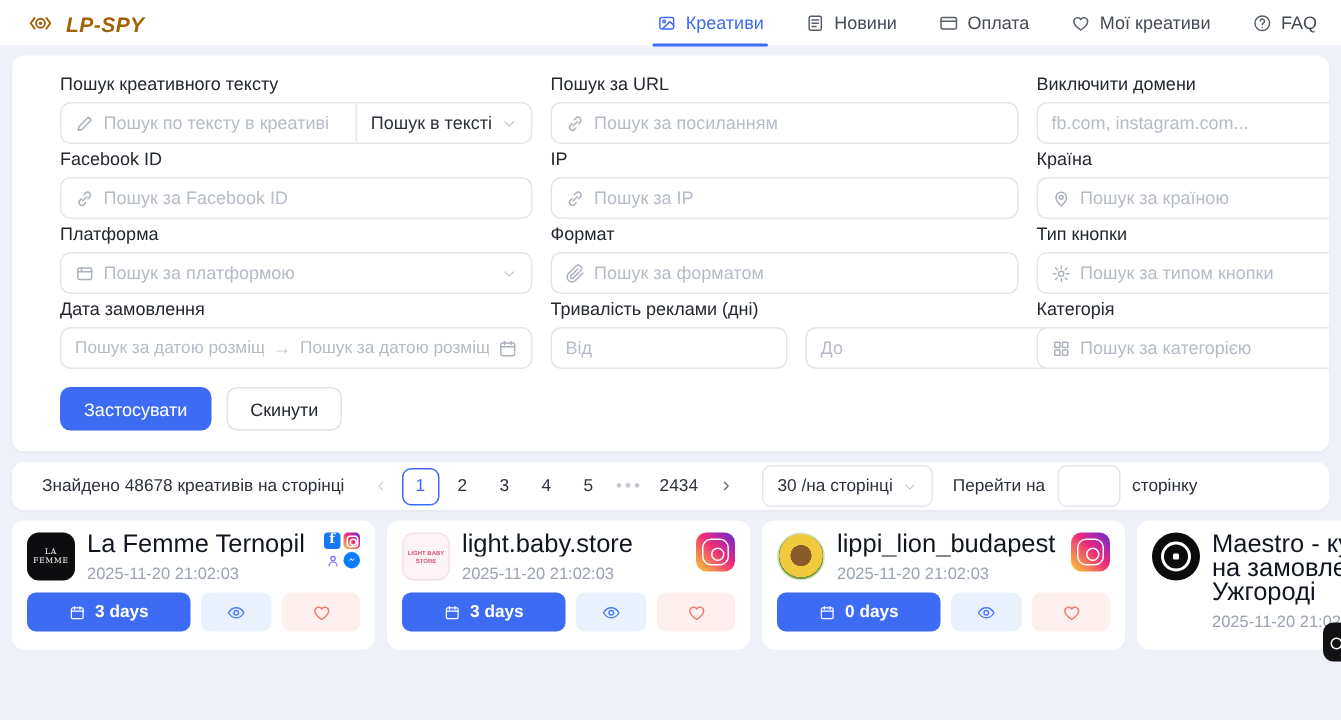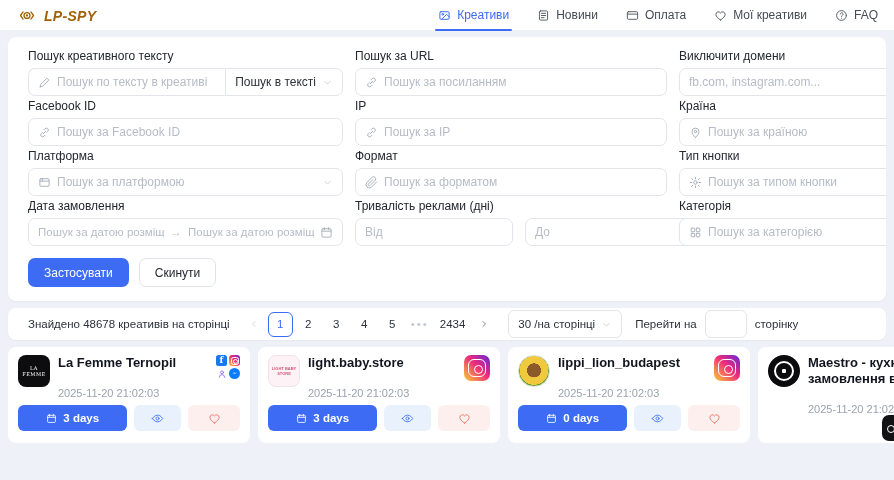--- a/index.html
+++ b/index.html
@@ -10,21 +10,21 @@
 .logo{display:flex;align-items:flex-end;gap:6px;color:#a16207;font-weight:bold;font-style:italic;font-size:14px;letter-spacing:.3px;cursor:pointer}
 .logo svg{width:22px;height:17px}
 .nav{display:flex;align-items:stretch;gap:28px;height:31px}
 .nav .nv{display:flex;align-items:center;gap:6px;color:#454b54;position:relative;cursor:pointer}
 .nav .nv svg{width:13px;height:13px;color:#565d66}
 .nav .nv.active{color:#3d6bf3}
 .nav .nv.active svg{color:#3d6bf3}
 .nav .nv.active::after{content:"";position:absolute;left:-3px;right:-3px;bottom:0;height:2px;background:#3d6bf3;border-radius:2px}
 
 .main{padding:6px 8px}
-.panel{background:#fff;border-radius:8px;padding:12px 20px 14px;overflow:hidden;box-shadow:0 1px 2px rgba(16,24,40,.04)}
+.panel{background:#fff;border-radius:8px;padding:12px 32px 14px;overflow:hidden;box-shadow:0 1px 2px rgba(16,24,40,.04)}
 .fgrid{display:grid;grid-template-columns:315px 312px 312px;column-gap:12px;row-gap:3px;width:963px}
 .fg label{display:block;font-size:12px;color:#23272f;margin-bottom:5px}
 .ctl{display:flex;align-items:center;height:28px;border:1px solid #e2e5ea;border-radius:7px;background:#fff;padding:0 9px;gap:6px}
 .ctl svg.fi{width:13px;height:13px;flex:none;color:#a9b0ba}
 .ctl input{border:none;outline:none;flex:1;font:inherit;color:#262b33;min-width:0;background:transparent}
 .ctl input::placeholder{color:#b6bcc6}
 svg.chev{width:11px;height:11px;color:#c3c8d0;flex:none}
 .combo{display:flex;height:28px}
 .combo .ctl{flex:1;border-radius:7px 0 0 7px;border-right:none}
 .mode{display:flex;align-items:center;gap:6px;border:1px solid #e2e5ea;border-radius:0 7px 7px 0;background:#fff;padding:0 9px;font:inherit;color:#2b303a;cursor:pointer;white-space:nowrap}
@@ -55,23 +55,23 @@
 .card{width:242px;flex:none;background:#fff;border-radius:8px;padding:8px 10px 12px;cursor:pointer}
 .chead{display:flex;gap:8px;align-items:flex-start}
 .avatar{width:32px;height:32px;flex:none;border-radius:8px;display:flex;align-items:center;justify-content:center;overflow:hidden;text-align:center}
 .av1{background:#0d0d10;color:#fff;font-family:"DejaVu Serif",serif;font-size:5px;letter-spacing:.5px}
 .av2{background:#fdf2f5;color:#d4587a;font-size:4px;font-weight:bold;border:1px solid #f4e2e8}
 .av3{border-radius:50%;background:radial-gradient(circle at 50% 48%,#8a5a2b 0 32%,#f0c93c 33% 66%,#6f9b3a 67%);border:1px solid #d9e2c8}
 .av4{border-radius:50%;background:#0b0b0d;position:relative}
 .av4::before{content:"";position:absolute;inset:6px;border:2px solid #fff;border-radius:50%}
 .av4::after{content:"";position:absolute;left:14px;top:14px;width:4px;height:4px;background:#fff;border-radius:1px}
 .cmeta{flex:1;min-width:0}
-.ctitle{font-weight:bold;font-size:13px;color:#10151f;line-height:16px;white-space:nowrap;overflow:hidden}
+.ctitle{font-weight:normal;font-size:17px;color:#10151f;line-height:16px;white-space:nowrap;overflow:hidden}
 .ctitle.wrap{white-space:normal}
-.cdate{color:#9aa3af;font-size:11px;margin-top:16px}
+.cdate{color:#9aa3af;font-size:11px;margin-top:6px}
 .socials{flex:none;display:flex;align-items:flex-start}
 .sgrid{display:grid;grid-template-columns:11px 11px;grid-auto-rows:11px;gap:2px}
 .fb{background:#1877f2;border-radius:2.5px;color:#fff;font-weight:bold;font-size:9px;line-height:11px;text-align:center;font-family:"DejaVu Serif",serif}
 .ig{position:relative;border-radius:3px;background:linear-gradient(45deg,#f9ce34 0%,#ee2a7b 55%,#6228d7 100%)}
 .ig::before{content:"";position:absolute;inset:1.5px;border:1px solid #fff;border-radius:2.5px}
 .ig::after{content:"";position:absolute;left:50%;top:50%;width:3.5px;height:3.5px;margin:-1.75px 0 0 -1.75px;border:1px solid #fff;border-radius:50%}
 .ig-lg{position:relative;width:26px;height:26px;border-radius:7px;background:linear-gradient(45deg,#f9ce34 0%,#ee2a7b 55%,#6228d7 100%)}
 .ig-lg::before{content:"";position:absolute;inset:4px;border:1.5px solid #fff;border-radius:6px}
 .ig-lg::after{content:"";position:absolute;left:50%;top:50%;width:7px;height:7px;margin:-3.5px 0 0 -3.5px;border:1.5px solid #fff;border-radius:50%}
 .an{display:flex;align-items:center;justify-content:center;color:#7d5ff5}

